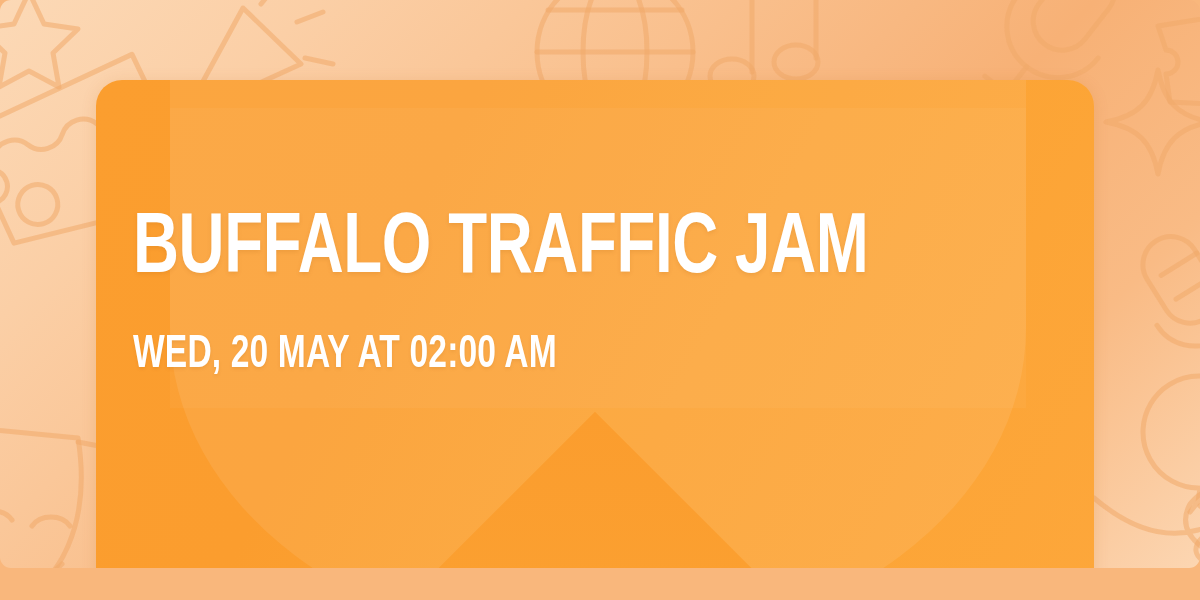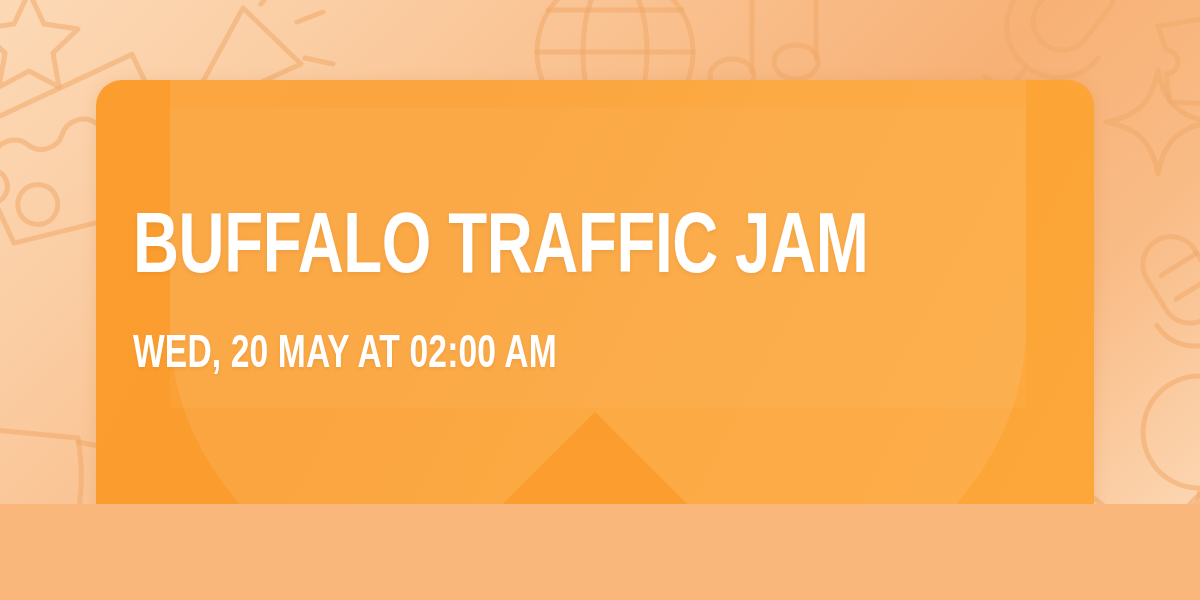--- a/index.html
+++ b/index.html
@@ -11,30 +11,31 @@
     height: 600px;
     overflow: hidden;
     font-family: "Liberation Sans", sans-serif;
     background: #f9b77c;
   }
 
   
   .poster {
     position: relative;
     width: 1200px;
-    height: 504px;
+    height: 568px;
     overflow: hidden;
     background:
       linear-gradient(135deg,
         #fcd9b6 0%,
         #fbcfa6 18%,
         #f9bf8c 42%,
         #f7b176 62%,
         #f9bb85 80%,
         #fcd6b2 100%);
+    border-radius: 11px;
   }
 
   
   .doodle-layer {
     position: absolute;
     inset: 0;
     pointer-events: none;
   }
   .doodle-layer svg {
     position: absolute;

